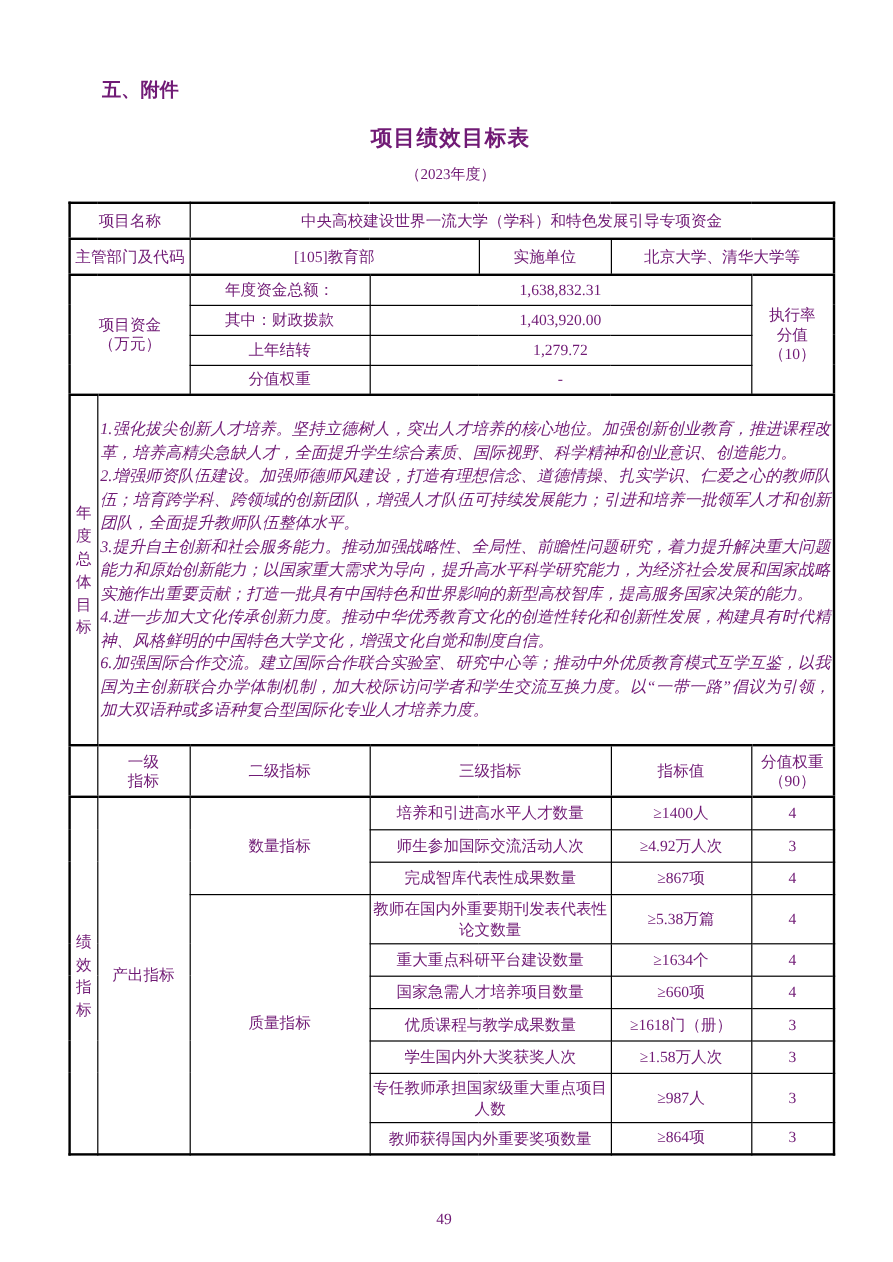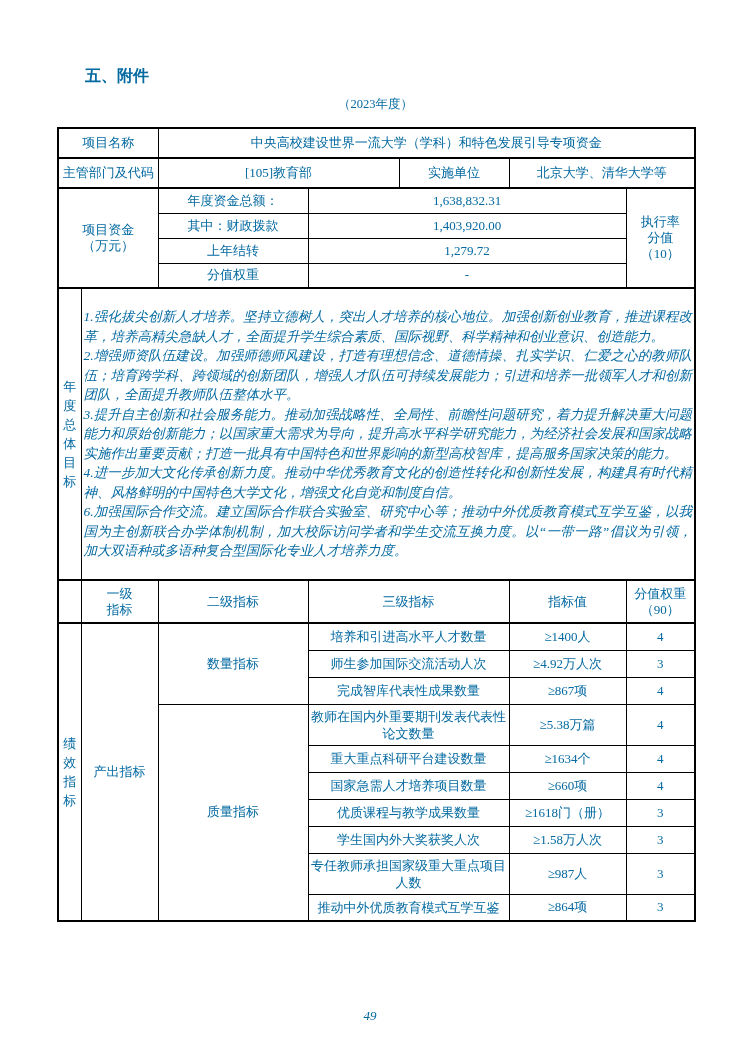--- a/index.html
+++ b/index.html
@@ -1,20 +1,20 @@
 <!DOCTYPE html>
 <html><head>
 <meta charset="utf-8">
 <style>
   html,body{margin:0;padding:0;background:#ffffff;}
   .page{
     position:relative;
     width:744px;height:1052px;
     background:#ffffff;
-    color:#0369a1;
+    color:#701a75;
     font-family:"Liberation Serif","DejaVu Serif",serif;
     box-sizing:border-box;
     padding:66px 50px 0 57px;
     overflow:hidden;
   }
   .sec-heading{
     font-family:"Liberation Sans","DejaVu Sans",sans-serif;
     font-weight:bold;font-size:16px;line-height:19px;
     margin:0 0 0 28px;
   }
@@ -54,29 +54,30 @@
   .vcell{text-align:center;}
   .vtext{display:inline-block;width:1em;word-break:break-all;line-height:19px;text-align:right;}
   .lbl-left{text-align:left;padding-left:10px;}
   .lbl-right{text-align:right;padding-right:14px;}
   .amount{text-align:right;padding-right:10px;}
   .name-cell{text-align:left;padding-left:6px;line-height:17px;}
   .goals-cell{padding:8px 6px 4px 6px;vertical-align:top;font-style:italic;}
   .goals-cell p{margin:0;text-align:justify;font-size:13.5px;line-height:19.5px;}
   .pagenum{
     position:absolute;left:0;right:4px;top:1008px;
-    text-align:center;font-size:13px;font-style:italic;
+    text-align:center;font-size:13px;
   }
 </style>
 </head>
 <body>
 
 <div class="page">
 
   <div class="sec-heading">五、附件</div>
+  <div class="doc-title">项目绩效目标表</div>
   <div class="doc-subtitle">（2023年度）</div>
 
   <table class="perf">
     <colgroup>
       <col style="width:23px">
         <col style="width:77px">
         <col style="width:150px">
       <col style="width:91px">
         <col style="width:110px">
         <col style="width:117px">
@@ -187,21 +188,21 @@
       <td colspan="2" class="name-cell">学生国内外大奖获奖人次</td>
       <td>≥1.58万人次</td>
       <td>3</td>
     </tr>
     <tr class="h41">
       <td colspan="2" class="name-cell">专任教师承担国家级重大重点项目人数</td>
       <td>≥987人</td>
       <td>3</td>
     </tr>
     <tr class="h27">
-      <td colspan="2" class="name-cell">推动中外优质教育模式互学互鉴</td>
+      <td colspan="2" class="name-cell">教师获得国内外重要奖项数量</td>
       <td>≥864项</td>
       <td>3</td>
     </tr>
   </tbody>
     </table>
 
   <div class="pagenum">49</div>
 </div>
 
 </body></html>

